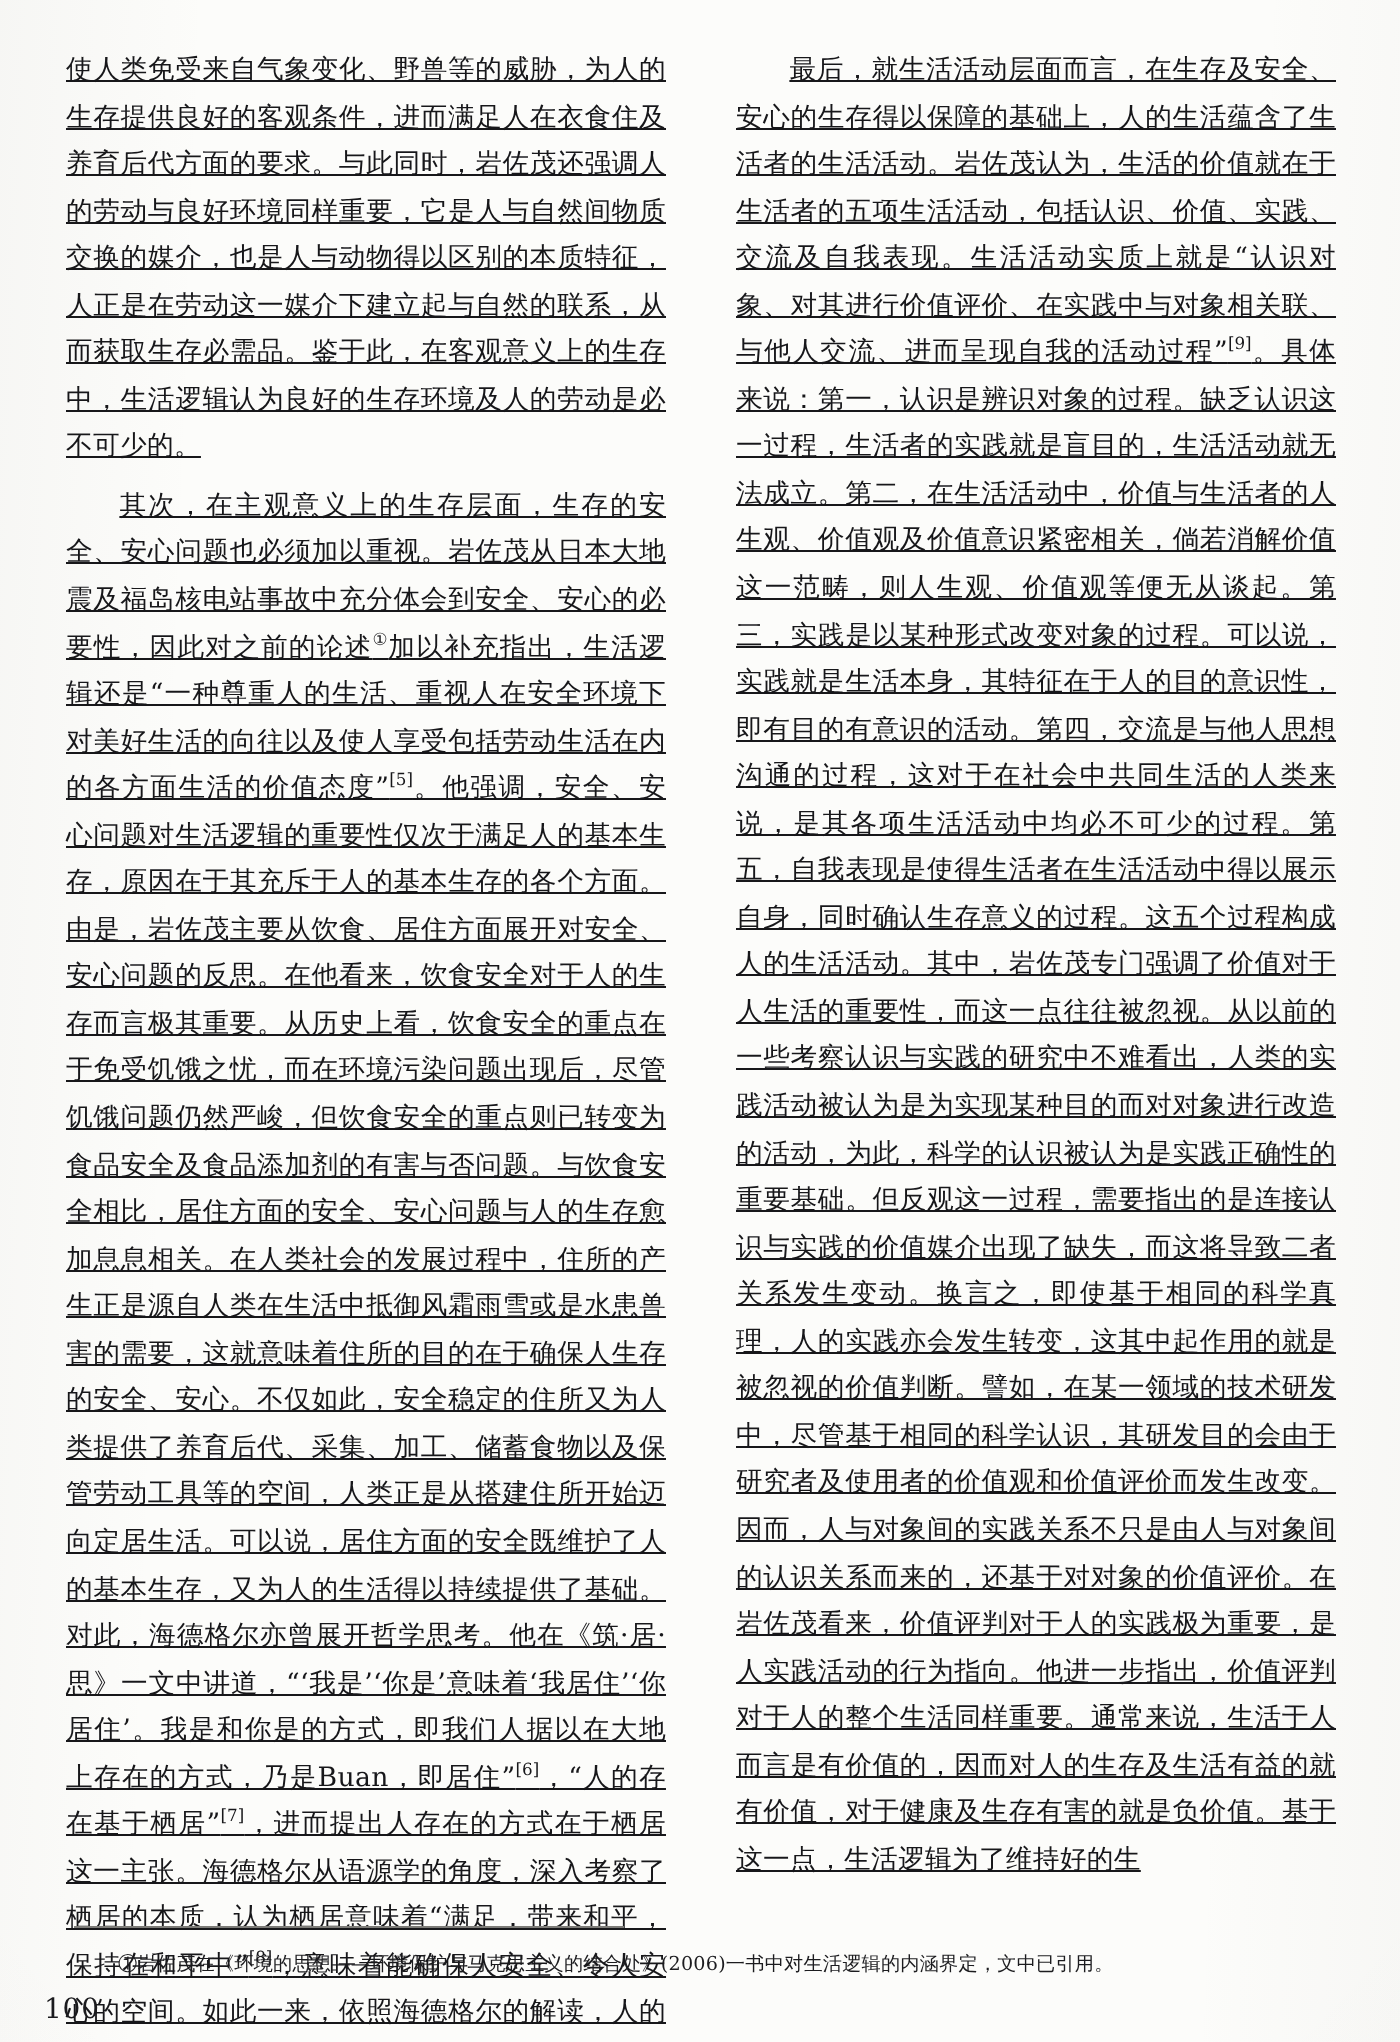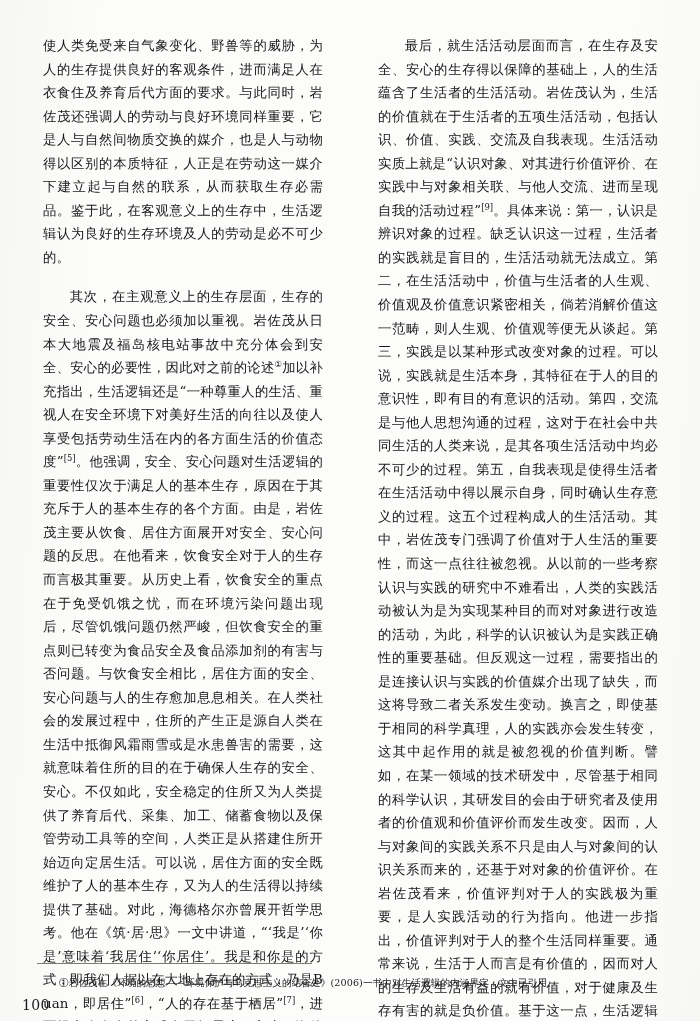--- a/index.html
+++ b/index.html
@@ -33,30 +33,31 @@
     height: 938px;
     display: flex;
     flex-direction: row;
     gap: 23px;
   }
   .col {
     width: 312px;
     flex: 0 0 312px;
   }
   p.body-par {
-    margin: 16px;
+    margin: 6px;
     padding: 0;
     font-size: 13.35px;
     line-height: 23.55px;
     text-align: justify;
     text-justify: inter-character;
     text-align-last: left;
     color: #17171a;
     letter-spacing: 0.15px;
     word-break: break-all;
+    text-decoration: underline;
     -webkit-font-smoothing: antialiased;
   }
   p.indent {
     text-indent: 26.7px;
   }
   sup.ref {
     font-size: 8.4px;
     vertical-align: super;
     line-height: 0;
     letter-spacing: 0;

